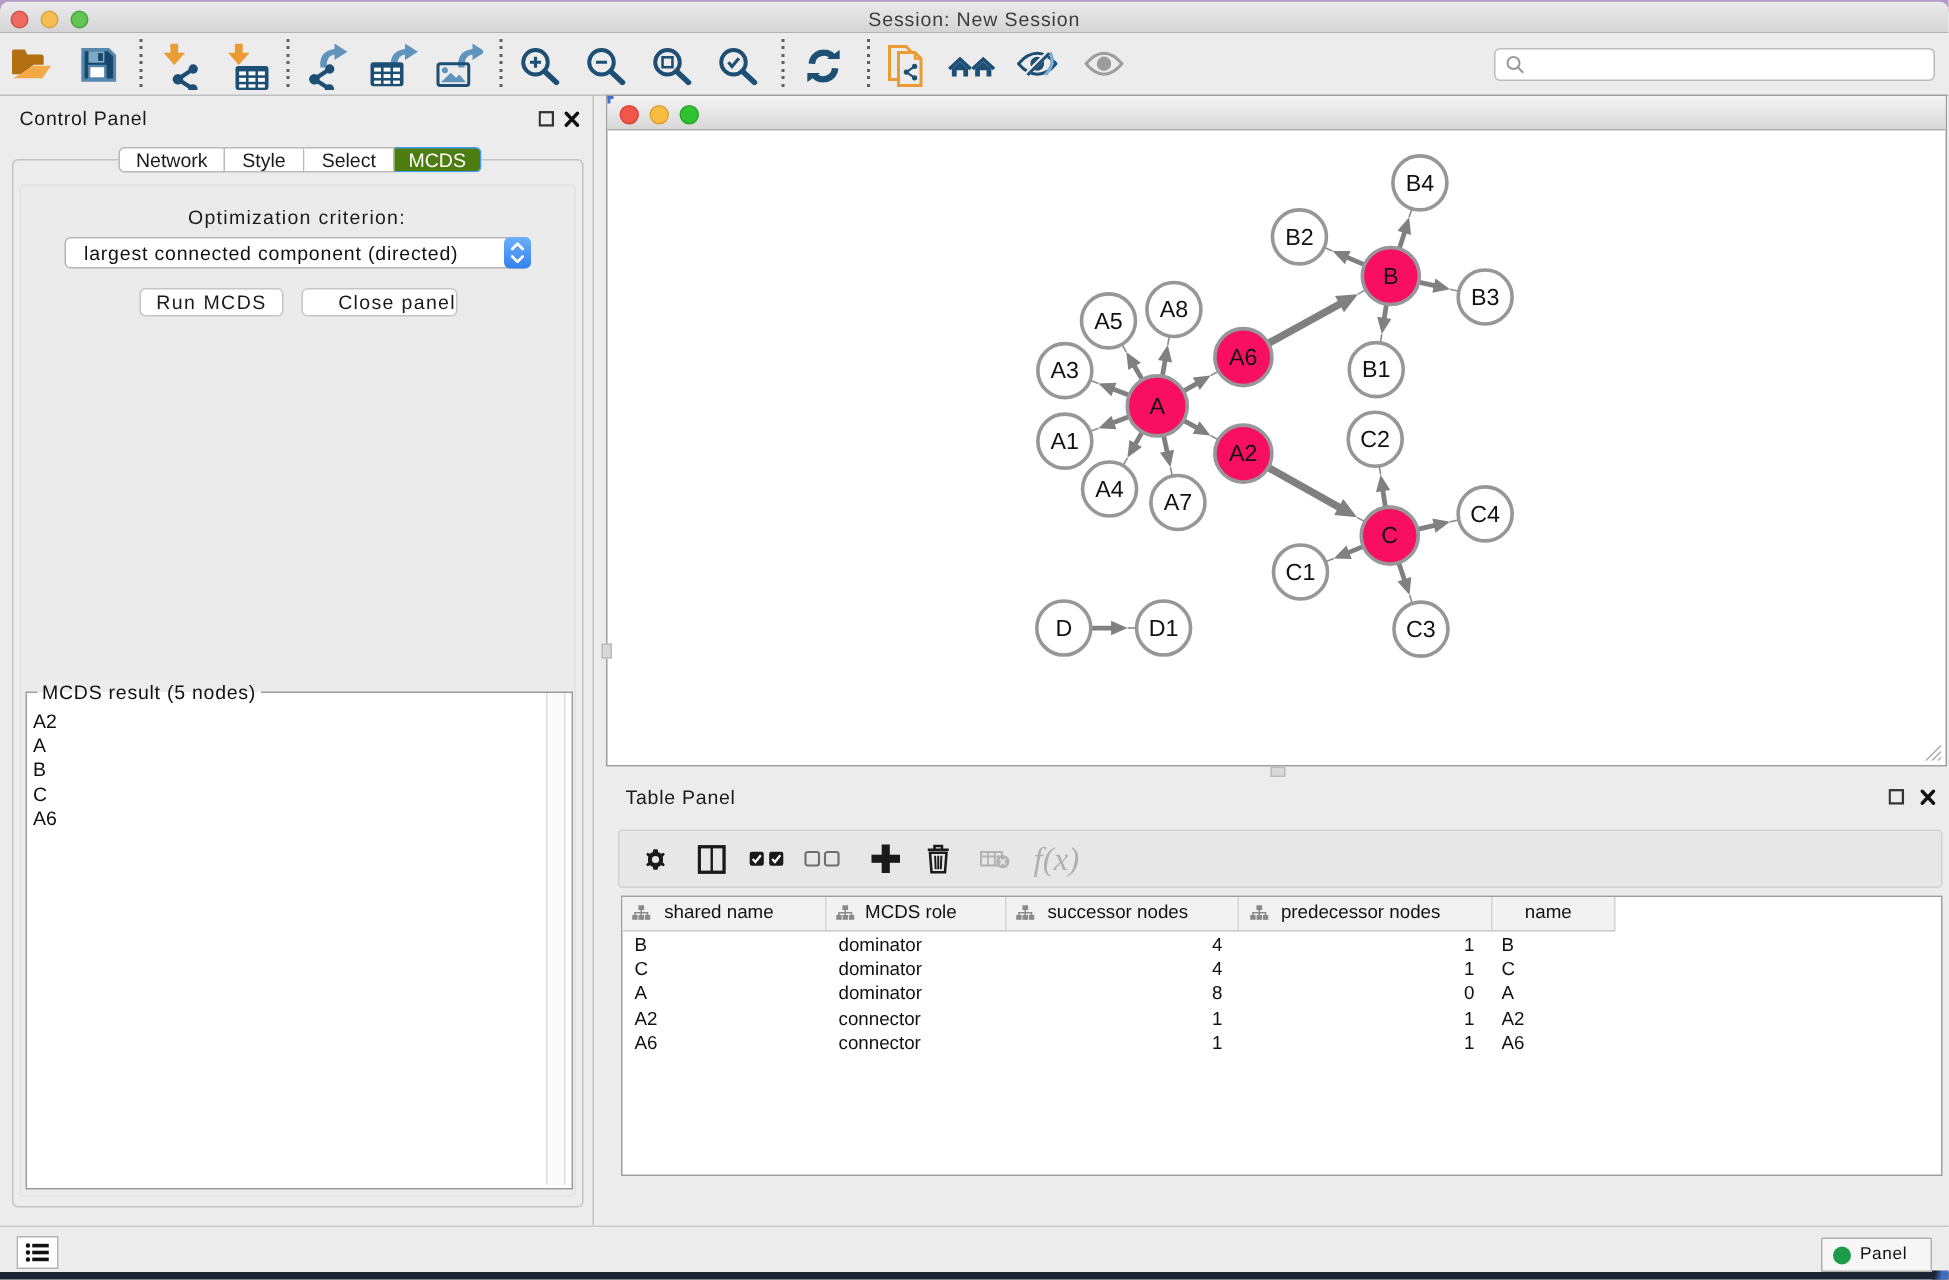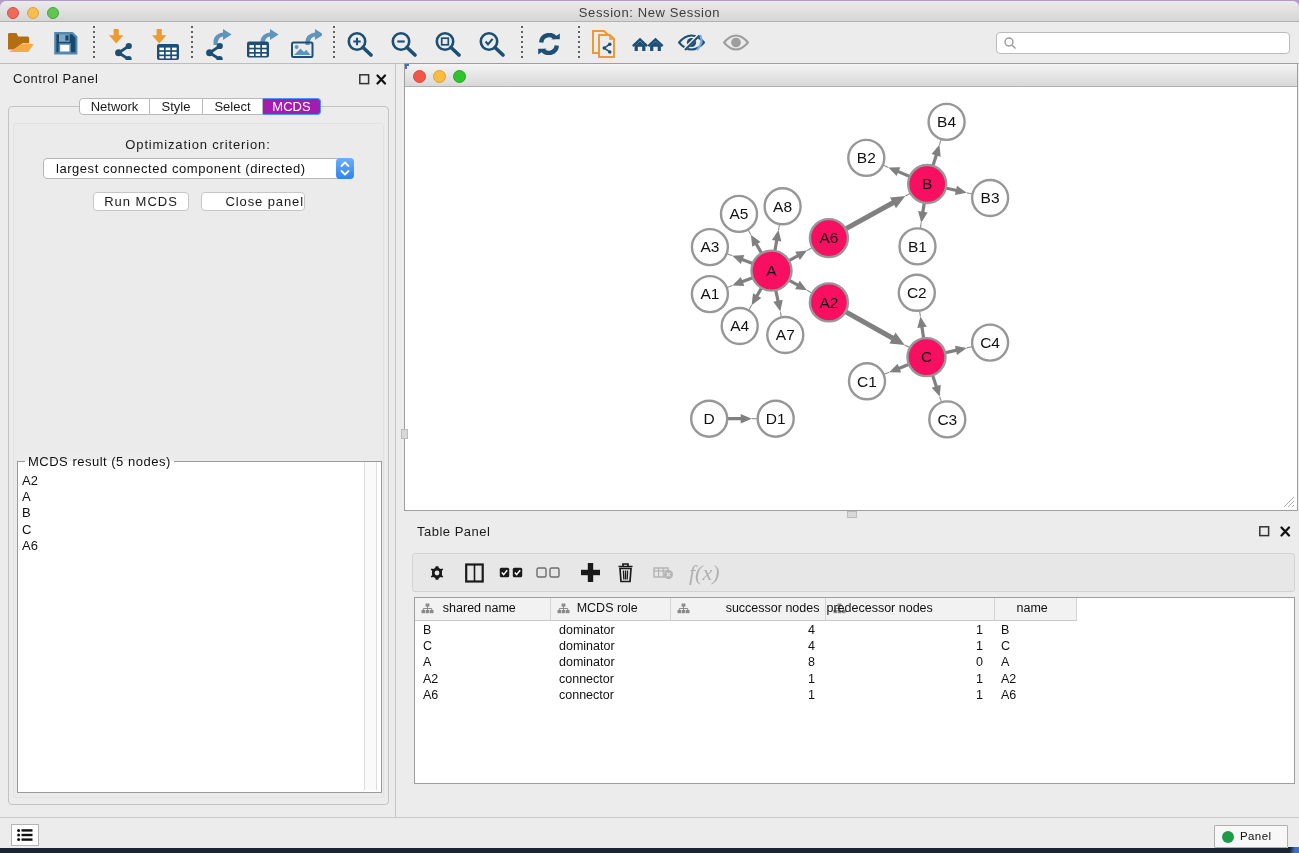--- a/index.html
+++ b/index.html
@@ -3,21 +3,21 @@
 <style>
 html,body{margin:0;padding:0}
 body{width:1299px;height:853px;overflow:hidden;font-family:"Liberation Sans",sans-serif;background:#ececec;position:relative}
 .abs{position:absolute}
 .tl{border-radius:50%;position:absolute}
 .sep{position:absolute;top:4px;height:33px;width:2px;background:repeating-linear-gradient(#606060 0 2px,rgba(0,0,0,0) 2px 5px)}
 .seg{position:absolute;display:flex;font-size:13px}
 .seg div{box-sizing:border-box;background:#fff;border:1px solid #b9b9b9;border-left:none;color:#1a1a1a;display:flex;align-items:center;justify-content:center}
 .seg div:first-child{border-left:1px solid #b9b9b9;border-radius:4px 0 0 4px}
 .seg div:last-child{border-radius:0 4px 4px 0}
-.seg div.sel{background:#a21caf;border-color:#429bf5;color:#fff}
+.seg div.sel{background:#4d7c0f;border-color:#429bf5;color:#fff}
 </style></head>
 <body>
 
 <div class="abs" style="left:0;top:0;width:1299px;height:8px;background:#b49ac6"></div>
 
 <div class="abs" style="left:0;top:1px;width:1299px;height:20px;background:linear-gradient(#ebebeb,#d5d5d5);border-bottom:1px solid #b2b2b2;border-radius:6px 6px 0 0">
   <div class="tl" style="left:7.2px;top:6px;width:10px;height:10px;background:#ee6a5f;border:.5px solid #ce5247"></div>
   <div class="tl" style="left:27.2px;top:6px;width:10px;height:10px;background:#f5bf4f;border:.5px solid #d6a243"></div>
   <div class="tl" style="left:47.2px;top:6px;width:10px;height:10px;background:#61c554;border:.5px solid #48a53c"></div>
   <div class="abs" style="left:0;right:0;top:4px;text-align:center;font-size:13px;color:#3c3c3c;letter-spacing:0.6px">Session: New Session</div>
@@ -414,32 +414,32 @@
 <div style="position:absolute;left:255.9px;top:0;width:154.6px;height:22px;border-right:1px solid #d4d4d4"></div>
 <div style="position:absolute;left:261.9px;top:4px"><svg width="13" height="11" viewBox="0 0 13 11" style="vertical-align:-1px">
           <g fill="#8a8a8a">
             <rect x="4.6" y="0.5" width="3.8" height="3.2"></rect>
             <rect x="0.5" y="7" width="3.6" height="3.2"></rect>
             <rect x="4.7" y="7" width="3.6" height="3.2"></rect>
             <rect x="8.9" y="7" width="3.6" height="3.2"></rect>
             <path d="M6.5 3.7 L6.5 5.5 M2.3 7 L2.3 5.5 L10.7 5.5 L10.7 7 M6.5 5.5 L6.5 7" stroke="#8a8a8a" stroke-width="1" fill="none"></path>
           </g>
         </svg></div>
-<div style="position:absolute;left:255.9px;top:3px;width:148.6px;text-align:right">successor nodes</div>
+<div style="position:absolute;left:255.9px;top:3px;width:148.6px;text-align:center">successor nodes</div>
 <div style="position:absolute;left:411.5px;top:0;width:167.20000000000005px;height:22px;border-right:1px solid #d4d4d4"></div>
 <div style="position:absolute;left:417.5px;top:4px"><svg width="13" height="11" viewBox="0 0 13 11" style="vertical-align:-1px">
           <g fill="#8a8a8a">
             <rect x="4.6" y="0.5" width="3.8" height="3.2"></rect>
             <rect x="0.5" y="7" width="3.6" height="3.2"></rect>
             <rect x="4.7" y="7" width="3.6" height="3.2"></rect>
             <rect x="8.9" y="7" width="3.6" height="3.2"></rect>
             <path d="M6.5 3.7 L6.5 5.5 M2.3 7 L2.3 5.5 L10.7 5.5 L10.7 7 M6.5 5.5 L6.5 7" stroke="#8a8a8a" stroke-width="1" fill="none"></path>
           </g>
         </svg></div>
-<div style="position:absolute;left:411.5px;top:3px;width:161.20000000000005px;text-align:left">predecessor nodes</div>
+<div style="position:absolute;left:411.5px;top:3px;width:161.20000000000005px;text-align:center">predecessor nodes</div>
 <div style="position:absolute;left:579.7px;top:0;width:81px;height:22px;border-right:1px solid #d4d4d4"></div>
 <div style="position:absolute;left:579.7px;top:3px;width:75px;text-align:center">name</div>
 <div style="position:absolute;left:8px;top:25px">B</div>
 <div style="position:absolute;left:144px;top:25px">dominator</div>
 <div style="position:absolute;left:300px;top:25px;width:100px;text-align:right">4</div>
 <div style="position:absolute;left:468px;top:25px;width:100px;text-align:right">1</div>
 <div style="position:absolute;left:586px;top:25px">B</div>
 <div style="position:absolute;left:8px;top:41.2px">C</div>
 <div style="position:absolute;left:144px;top:41.2px">dominator</div>
 <div style="position:absolute;left:300px;top:41.2px;width:100px;text-align:right">4</div>

